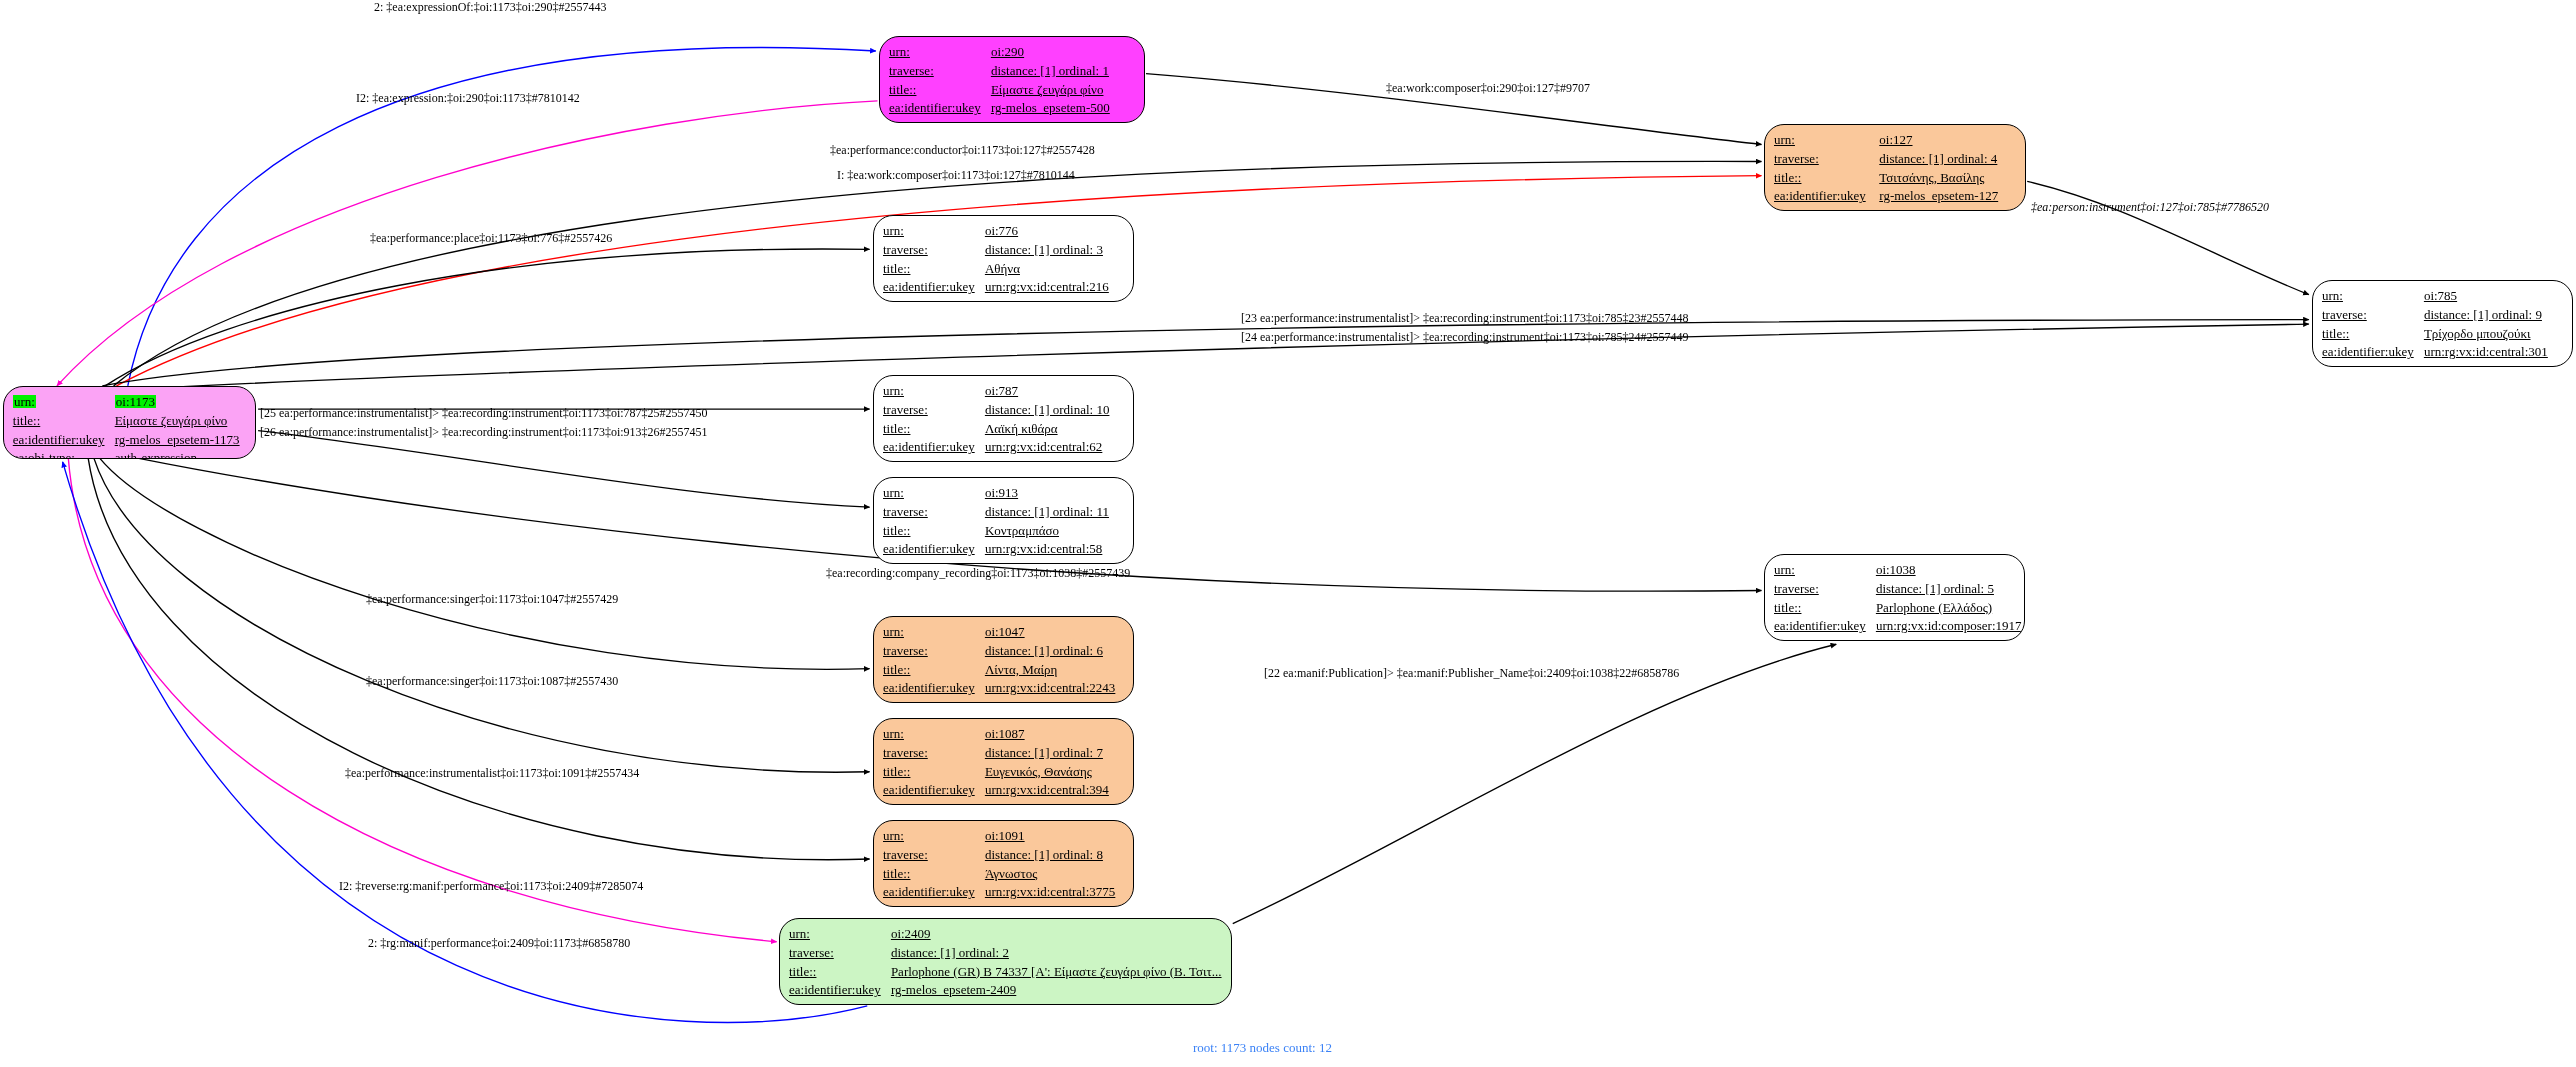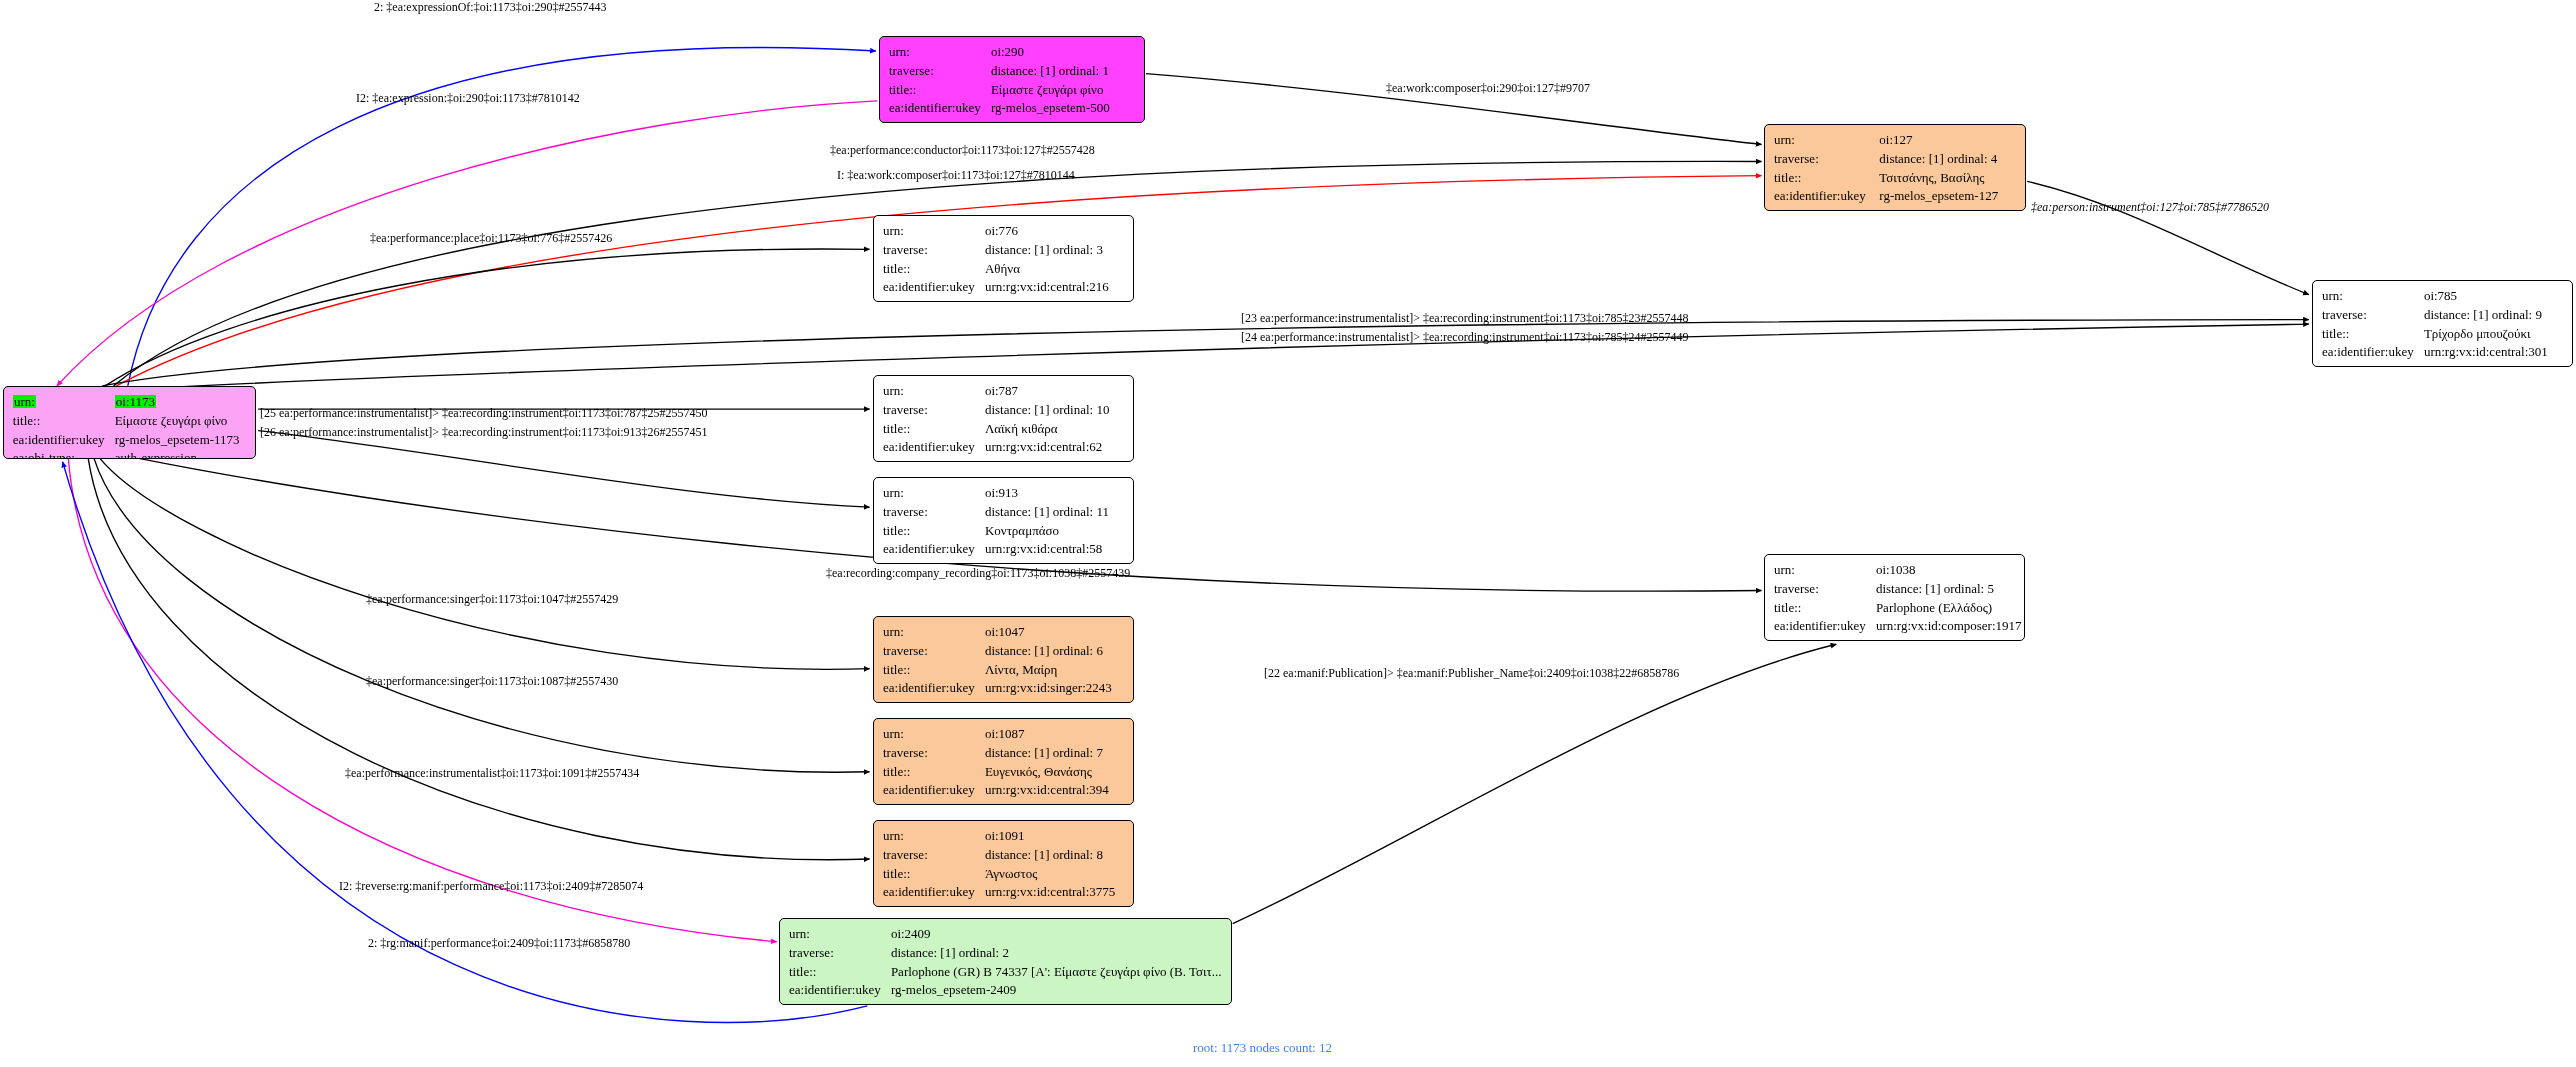--- a/index.html
+++ b/index.html
@@ -19,24 +19,25 @@
     position: absolute;
     left: 0; top: 0;
     width: 2576px;
     height: 1067px;
     pointer-events: none;
   }
   .node {
     position: absolute;
     box-sizing: border-box;
     border: 1.4px solid #000000;
-    border-radius: 5px;
+    border-radius: 20px;
     background: #ffffff;
     padding: 5.7px 8px 5.7px 9px;
     overflow: hidden;
+    text-decoration: underline;
   }
   .node table {
     border-collapse: collapse;
     font-size: 13px;
     line-height: 1.0;
     color: #000000;
     white-space: nowrap;
   }
   .node td {
     padding: 2.8px 0 2.8px 0;
@@ -355,21 +356,21 @@
       <tr>
             <td class="k">traverse:</td>
           <td>distance: [1]    ordinal: 6</td>
           </tr>
       <tr>
             <td class="k">title::</td>
           <td>Λίντα, Μαίρη</td>
           </tr>
       <tr>
             <td class="k">ea:identifier:ukey</td>
-          <td>urn:rg:vx:id:singer:2243</td>
+          <td>urn:rg:vx:id:central:2243</td>
           </tr>
       <tr>
             <td class="k">ea:obj-type:</td>
           <td>auth-person</td>
           </tr>
     </tbody>
       </table>
   </div>
 
   <div class="node n-orange" style="left:873px;top:718px;width:261px;height:87px;">

